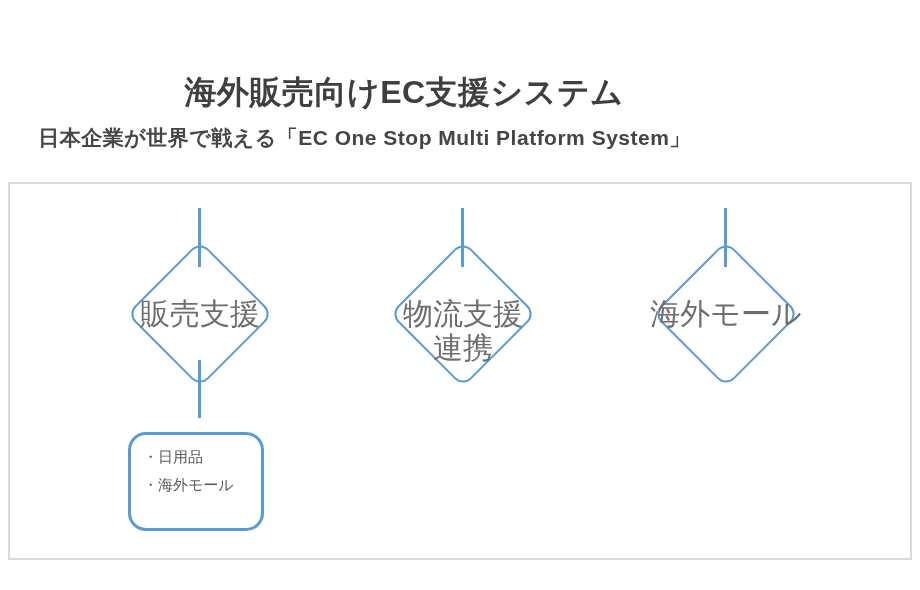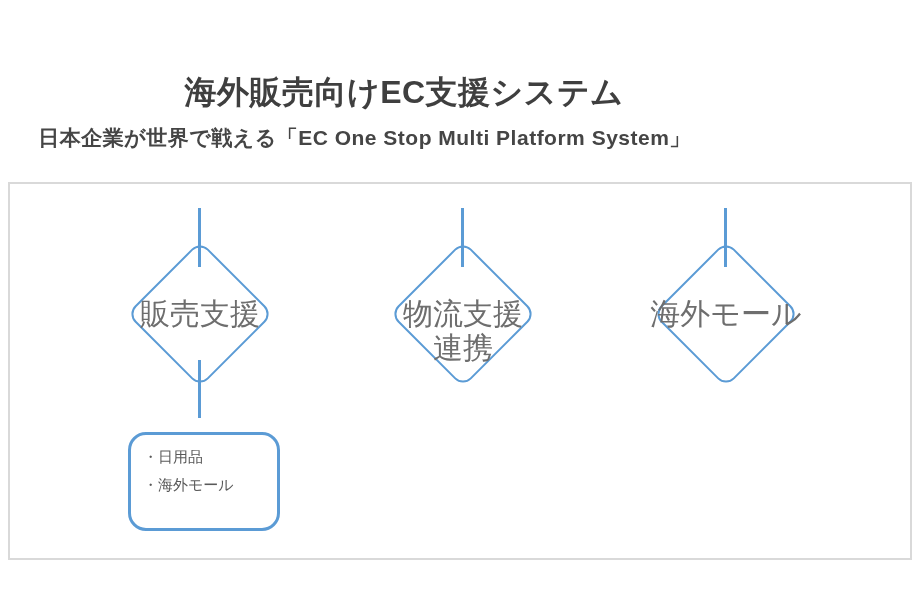--- a/index.html
+++ b/index.html
@@ -94,21 +94,21 @@
   }
   .label-1 { left: 120px; top: 299px; }
   .label-2 { left: 383px; top: 297px; line-height: 34px; }
   .label-3 { left: 646px; top: 299px; }
 
   
   .callout {
     position: absolute;
     left: 128px;
     top: 432px;
-    width: 152px;
+    width: 136px;
     height: 99px;
     box-sizing: border-box;
     border: 3px solid #5b9bd5;
     border-radius: 18px;
     background: #ffffff;
     z-index: 3;
     padding: 8px 8px 0 12px;
   }
   .callout-item {
     font-size: 15px;

